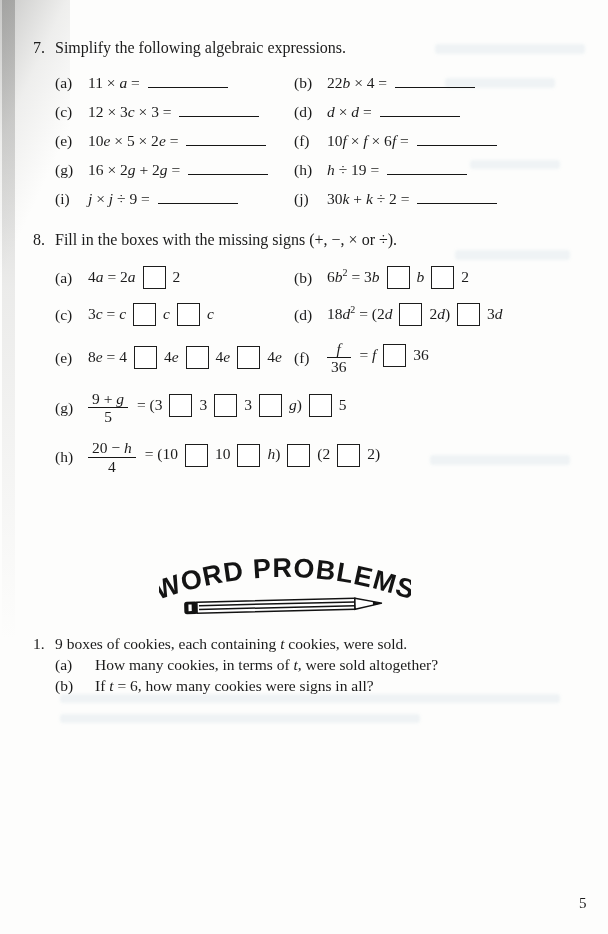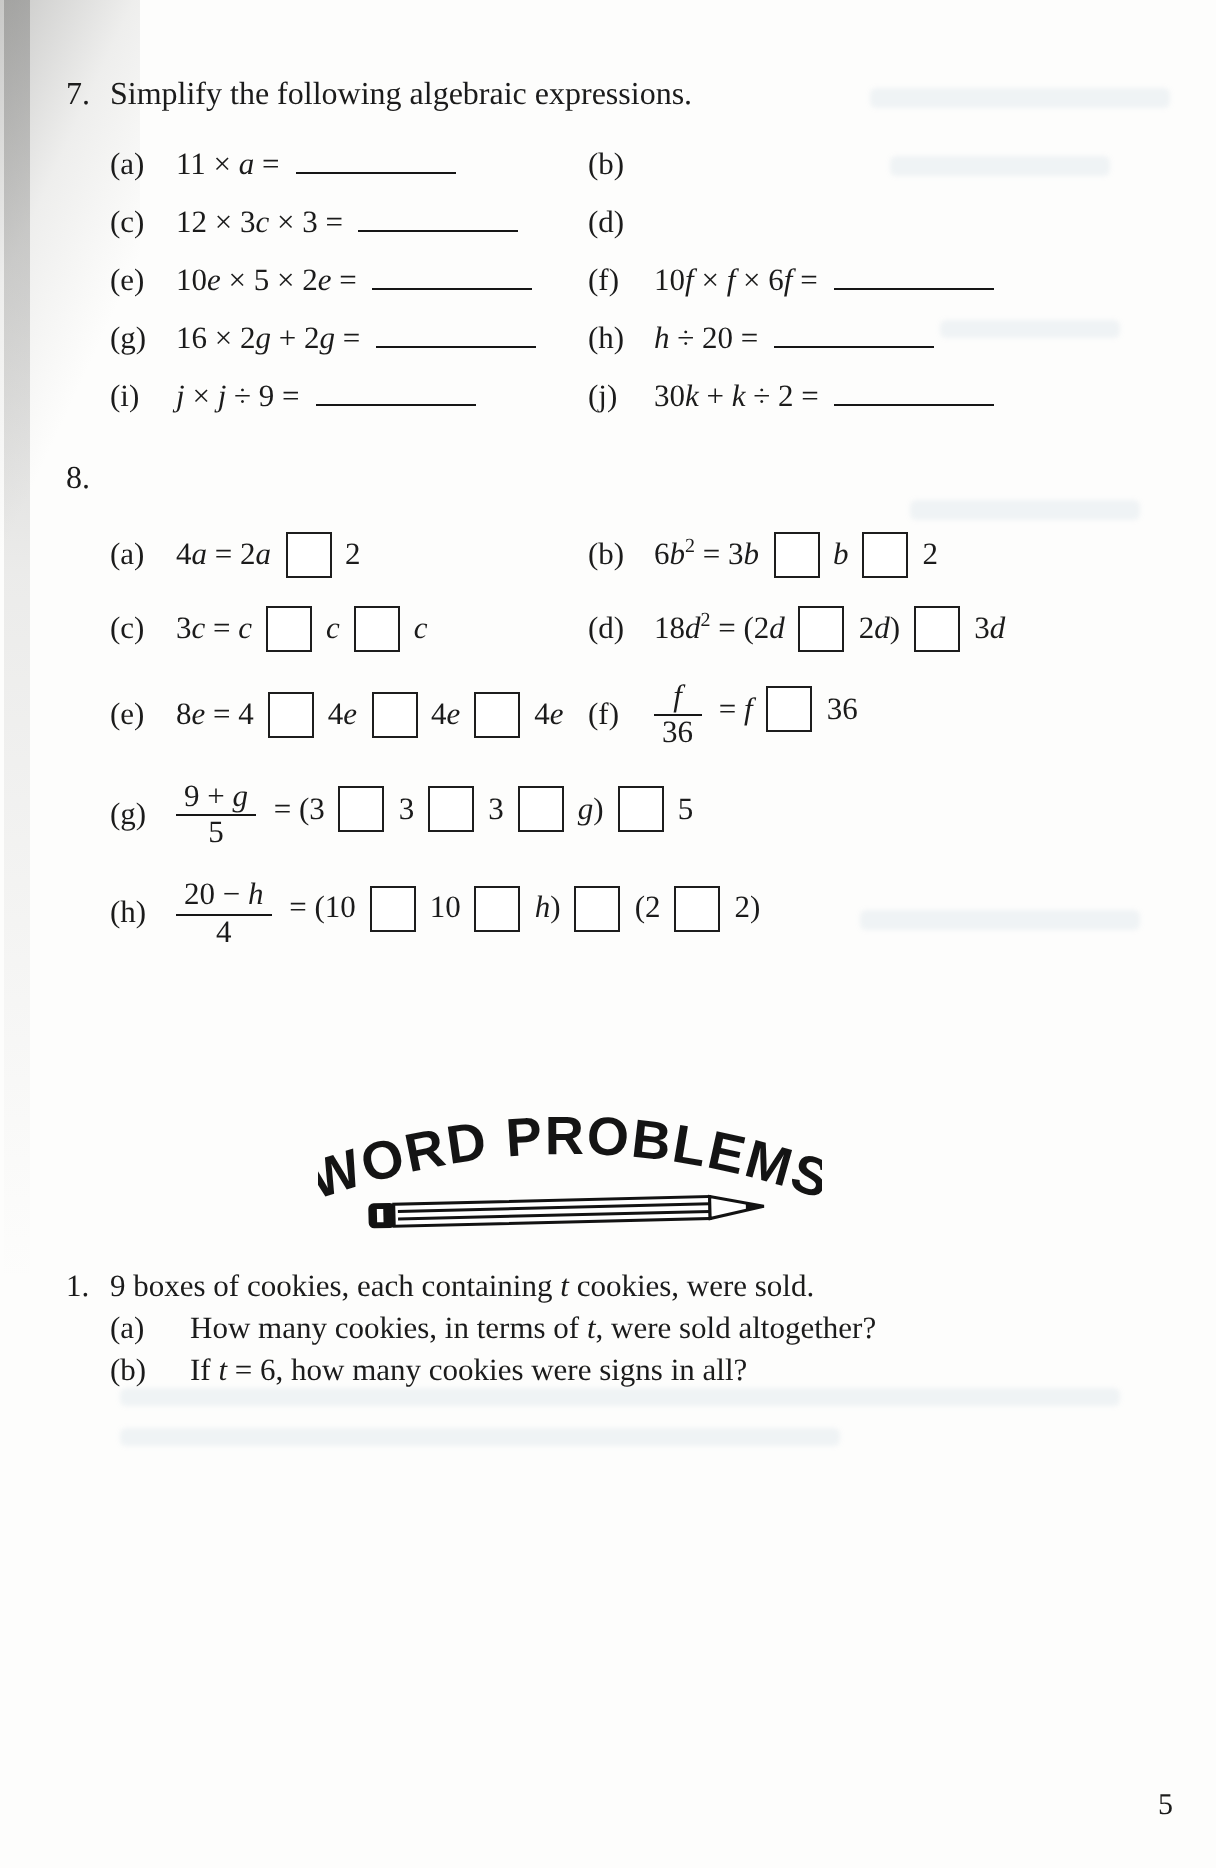--- a/index.html
+++ b/index.html
@@ -69,58 +69,61 @@
       <span class="qnum">7.</span>
       <span class="qtitle">Simplify the following algebraic expressions.</span>
     </div>
     <div class="items" id="q7-items">
         <div class="qitem">
           <span class="lbl">(a)</span>
           <span class="expr"><span class="tx">11 × </span><span class="vr">a</span><span class="tx"> = </span><span class="blank"></span></span>
         </div>
         <div class="qitem">
           <span class="lbl">(b)</span>
+          <span class="expr"><span class="tx">22</span><span class="vr">b</span><span class="tx"> × 4 = </span><span class="blank"></span></span>
         </div>
         <div class="qitem">
           <span class="lbl">(c)</span>
           <span class="expr"><span class="tx">12 × 3</span><span class="vr">c</span><span class="tx"> × 3 = </span><span class="blank"></span></span>
         </div>
         <div class="qitem">
           <span class="lbl">(d)</span>
+          <span class="expr"><span class="vr">d</span><span class="tx"> × </span><span class="vr">d</span><span class="tx"> = </span><span class="blank"></span></span>
         </div>
         <div class="qitem">
           <span class="lbl">(e)</span>
           <span class="expr"><span class="tx">10</span><span class="vr">e</span><span class="tx"> × 5 × 2</span><span class="vr">e</span><span class="tx"> = </span><span class="blank"></span></span>
         </div>
         <div class="qitem">
           <span class="lbl">(f)</span>
           <span class="expr"><span class="tx">10</span><span class="vr">f</span><span class="tx"> × </span><span class="vr">f</span><span class="tx"> × 6</span><span class="vr">f</span><span class="tx"> = </span><span class="blank"></span></span>
         </div>
         <div class="qitem">
           <span class="lbl">(g)</span>
           <span class="expr"><span class="tx">16 × 2</span><span class="vr">g</span><span class="tx"> + 2</span><span class="vr">g</span><span class="tx"> = </span><span class="blank"></span></span>
         </div>
         <div class="qitem">
           <span class="lbl">(h)</span>
-          <span class="expr"><span class="vr">h</span><span class="tx"> ÷ 20 = </span><span class="blank"></span></span>
+          <span class="expr"><span class="vr">h</span><span class="tx"> ÷ 19 = </span><span class="blank"></span></span>
         </div>
         <div class="qitem">
           <span class="lbl">(i)</span>
           <span class="expr"><span class="vr">j</span><span class="tx"> × </span><span class="vr">j</span><span class="tx"> ÷ 9 = </span><span class="blank"></span></span>
         </div>
         <div class="qitem">
           <span class="lbl">(j)</span>
           <span class="expr"><span class="tx">30</span><span class="vr">k</span><span class="tx"> + </span><span class="vr">k</span><span class="tx"> ÷ 2 = </span><span class="blank"></span></span>
         </div>
       </div>
   </div>
 
   <div class="qsection" id="q8" style="top:230px">
     <div class="qhead">
       <span class="qnum">8.</span>
+      <span class="qtitle">Fill in the boxes with the missing signs (+, −, × or ÷).</span>
     </div>
     <div class="items" id="q8-items">
         <div class="qitem">
           <span class="lbl">(a)</span>
           <span class="expr"><span class="tx">4</span><span class="vr">a</span><span class="tx"> = 2</span><span class="vr">a</span><span class="box"></span><span class="tx">2</span></span>
         </div>
         <div class="qitem">
           <span class="lbl">(b)</span>
           <span class="expr"><span class="tx">6</span><span class="vr">b</span><sup>2</sup><span class="tx"> = 3</span><span class="vr">b</span><span class="box"></span><span class="vr">b</span><span class="box"></span><span class="tx">2</span></span>
         </div>

